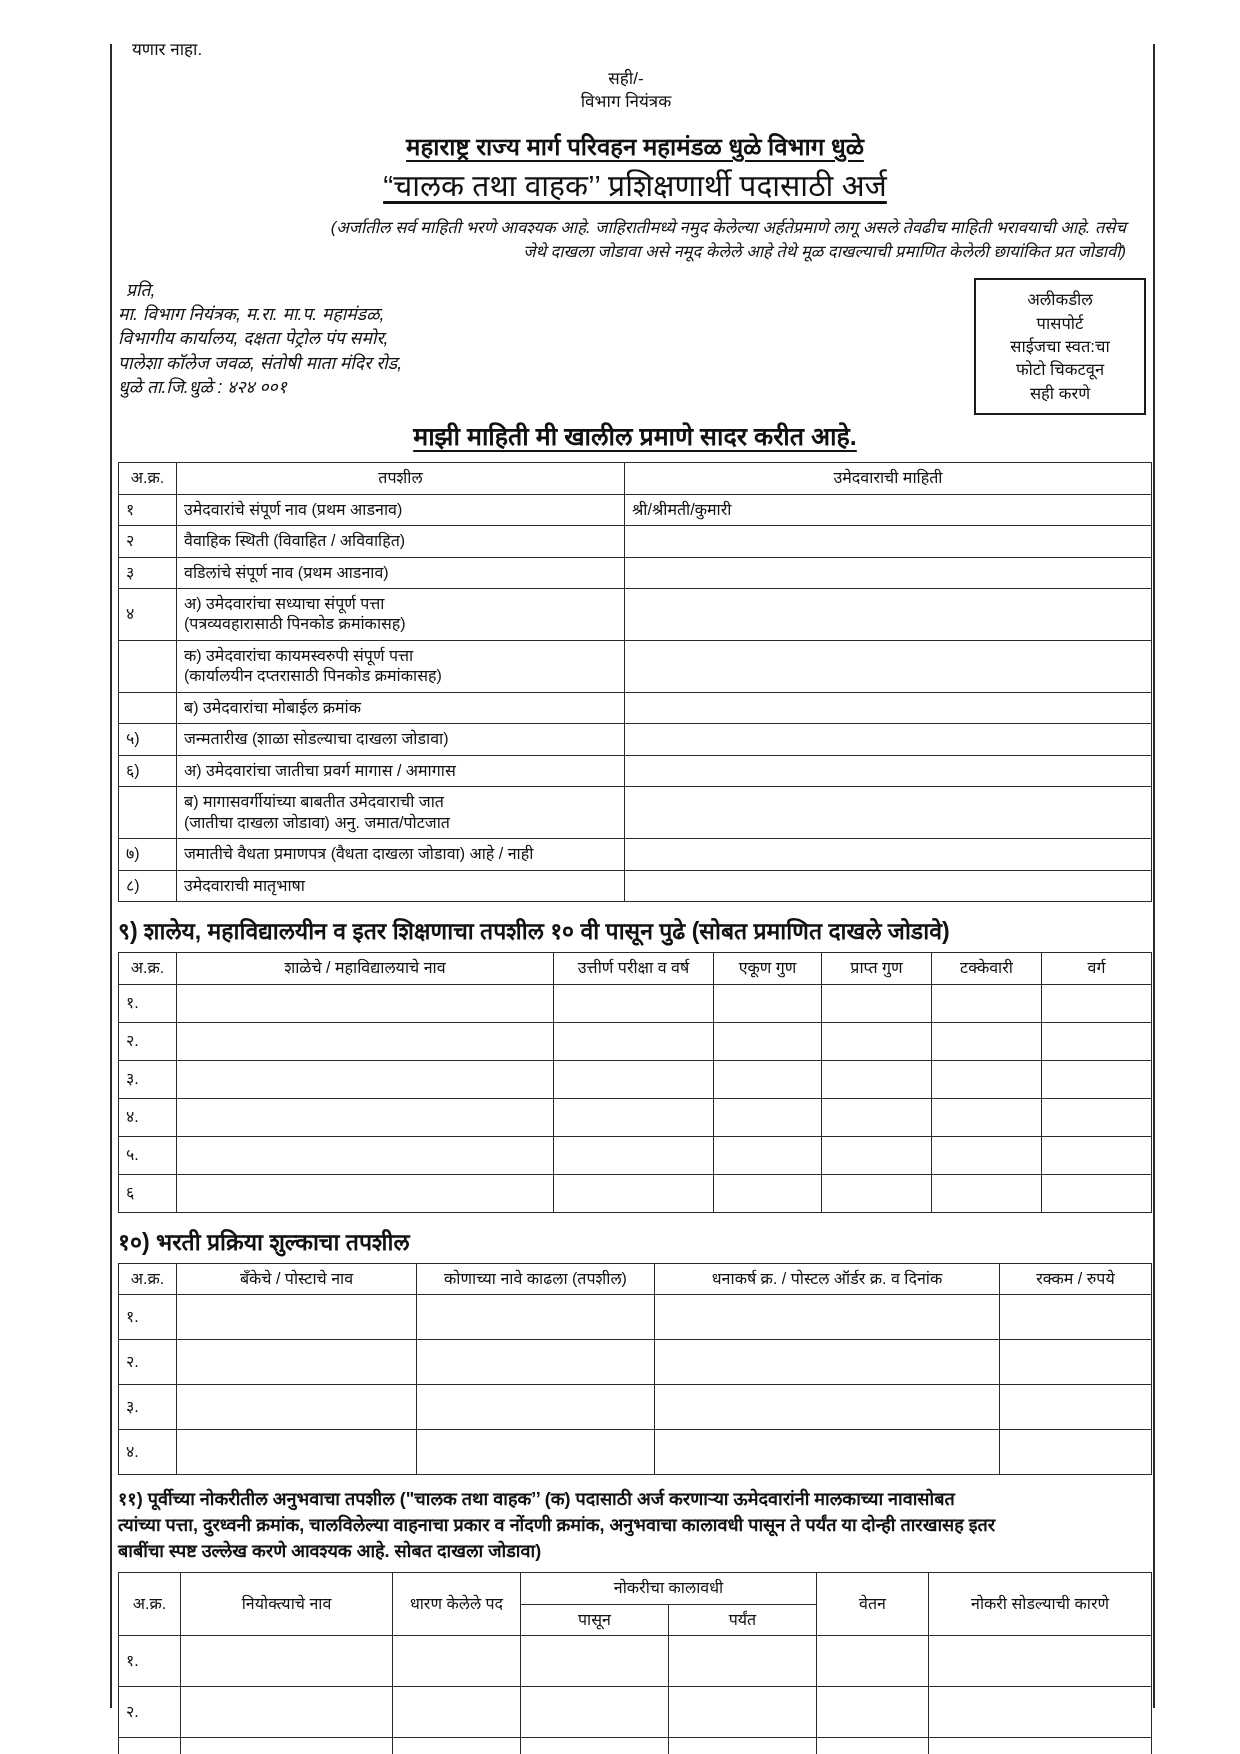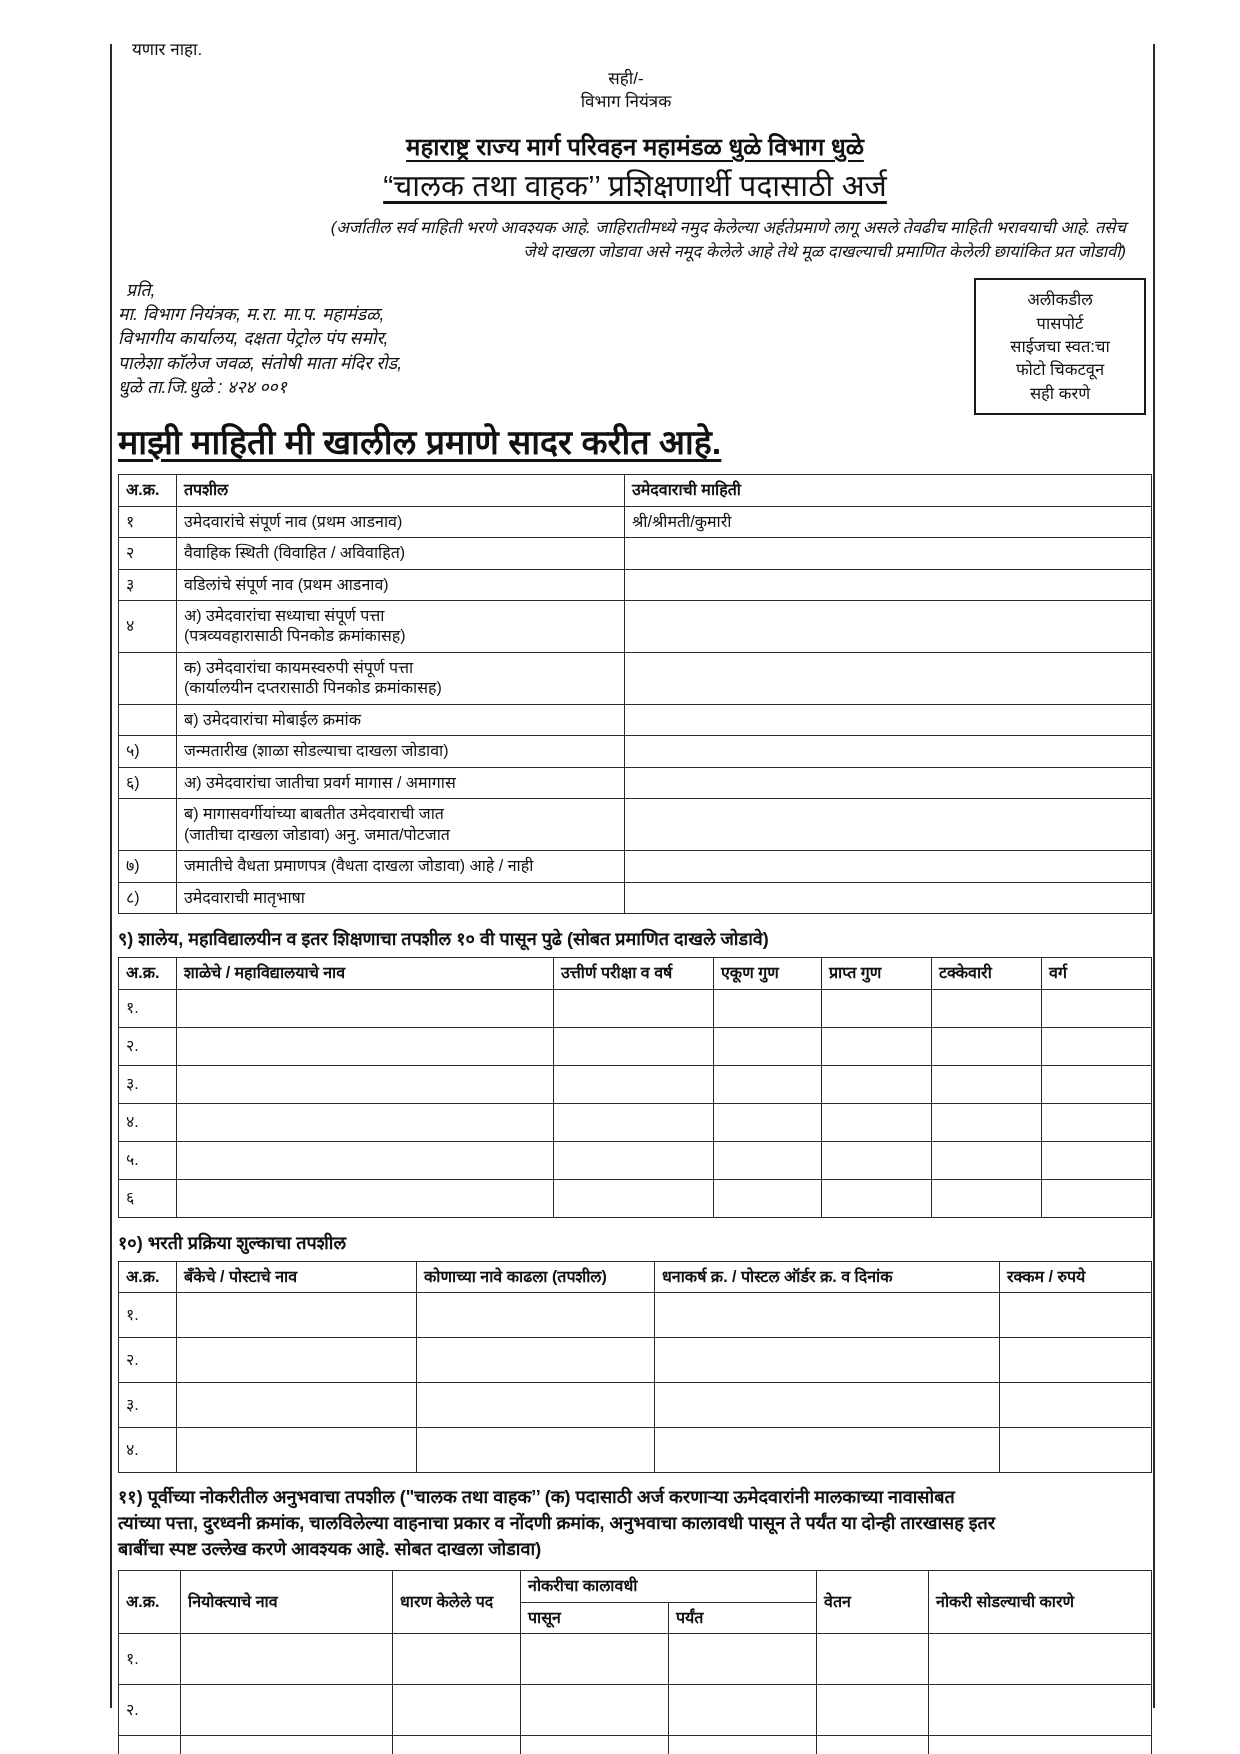--- a/index.html
+++ b/index.html
@@ -106,22 +106,23 @@
     width: 172px;
     border: 2px solid #1a1a1a;
     padding: 8px 4px 8px 4px;
     text-align: center;
     font-size: 16.5px;
     line-height: 1.42;
     box-sizing: border-box;
   }
 
   h3.decl {
-    font-size: 34px;
+    font-size: 25px;
     font-weight: bold;
+    text-align: center;
     margin: 10px 0 0 0;
   }
   h3.decl span.u {
     text-decoration: underline;
     text-underline-offset: 5px;
   }
 
   
   table.frm {
     width: 100%;
@@ -134,41 +135,41 @@
   table.frm td {
     border: 1.6px solid #2a2a2a;
     padding: 5px 7px;
     vertical-align: middle;
     line-height: 1.28;
     font-weight: normal;
     text-align: left;
     word-wrap: break-word;
   }
   table.frm th {
-    text-align: left;
-    font-weight: bold;
+    text-align: center;
+    font-weight: normal;
   }
   td.num, th.num {
     text-align: center;
     padding-left: 2px;
     padding-right: 2px;
   }
   td.twoline {
     line-height: 1.2;
     padding-top: 6px;
     padding-bottom: 6px;
     margin-top: 20px;
   }
   td.twoline .l {
     display: block;
   }
   .blank-cell { }
 
   .section-head {
-    font-size: 18px;
+    font-size: 23px;
     font-weight: bold;
     margin: 13px 0 0 0;
     line-height: 1.4;
   }
   .section-para {
     font-size: 18px;
     font-weight: bold;
     margin: 12px 0 0 0;
     line-height: 1.44;
     text-align: justify;

